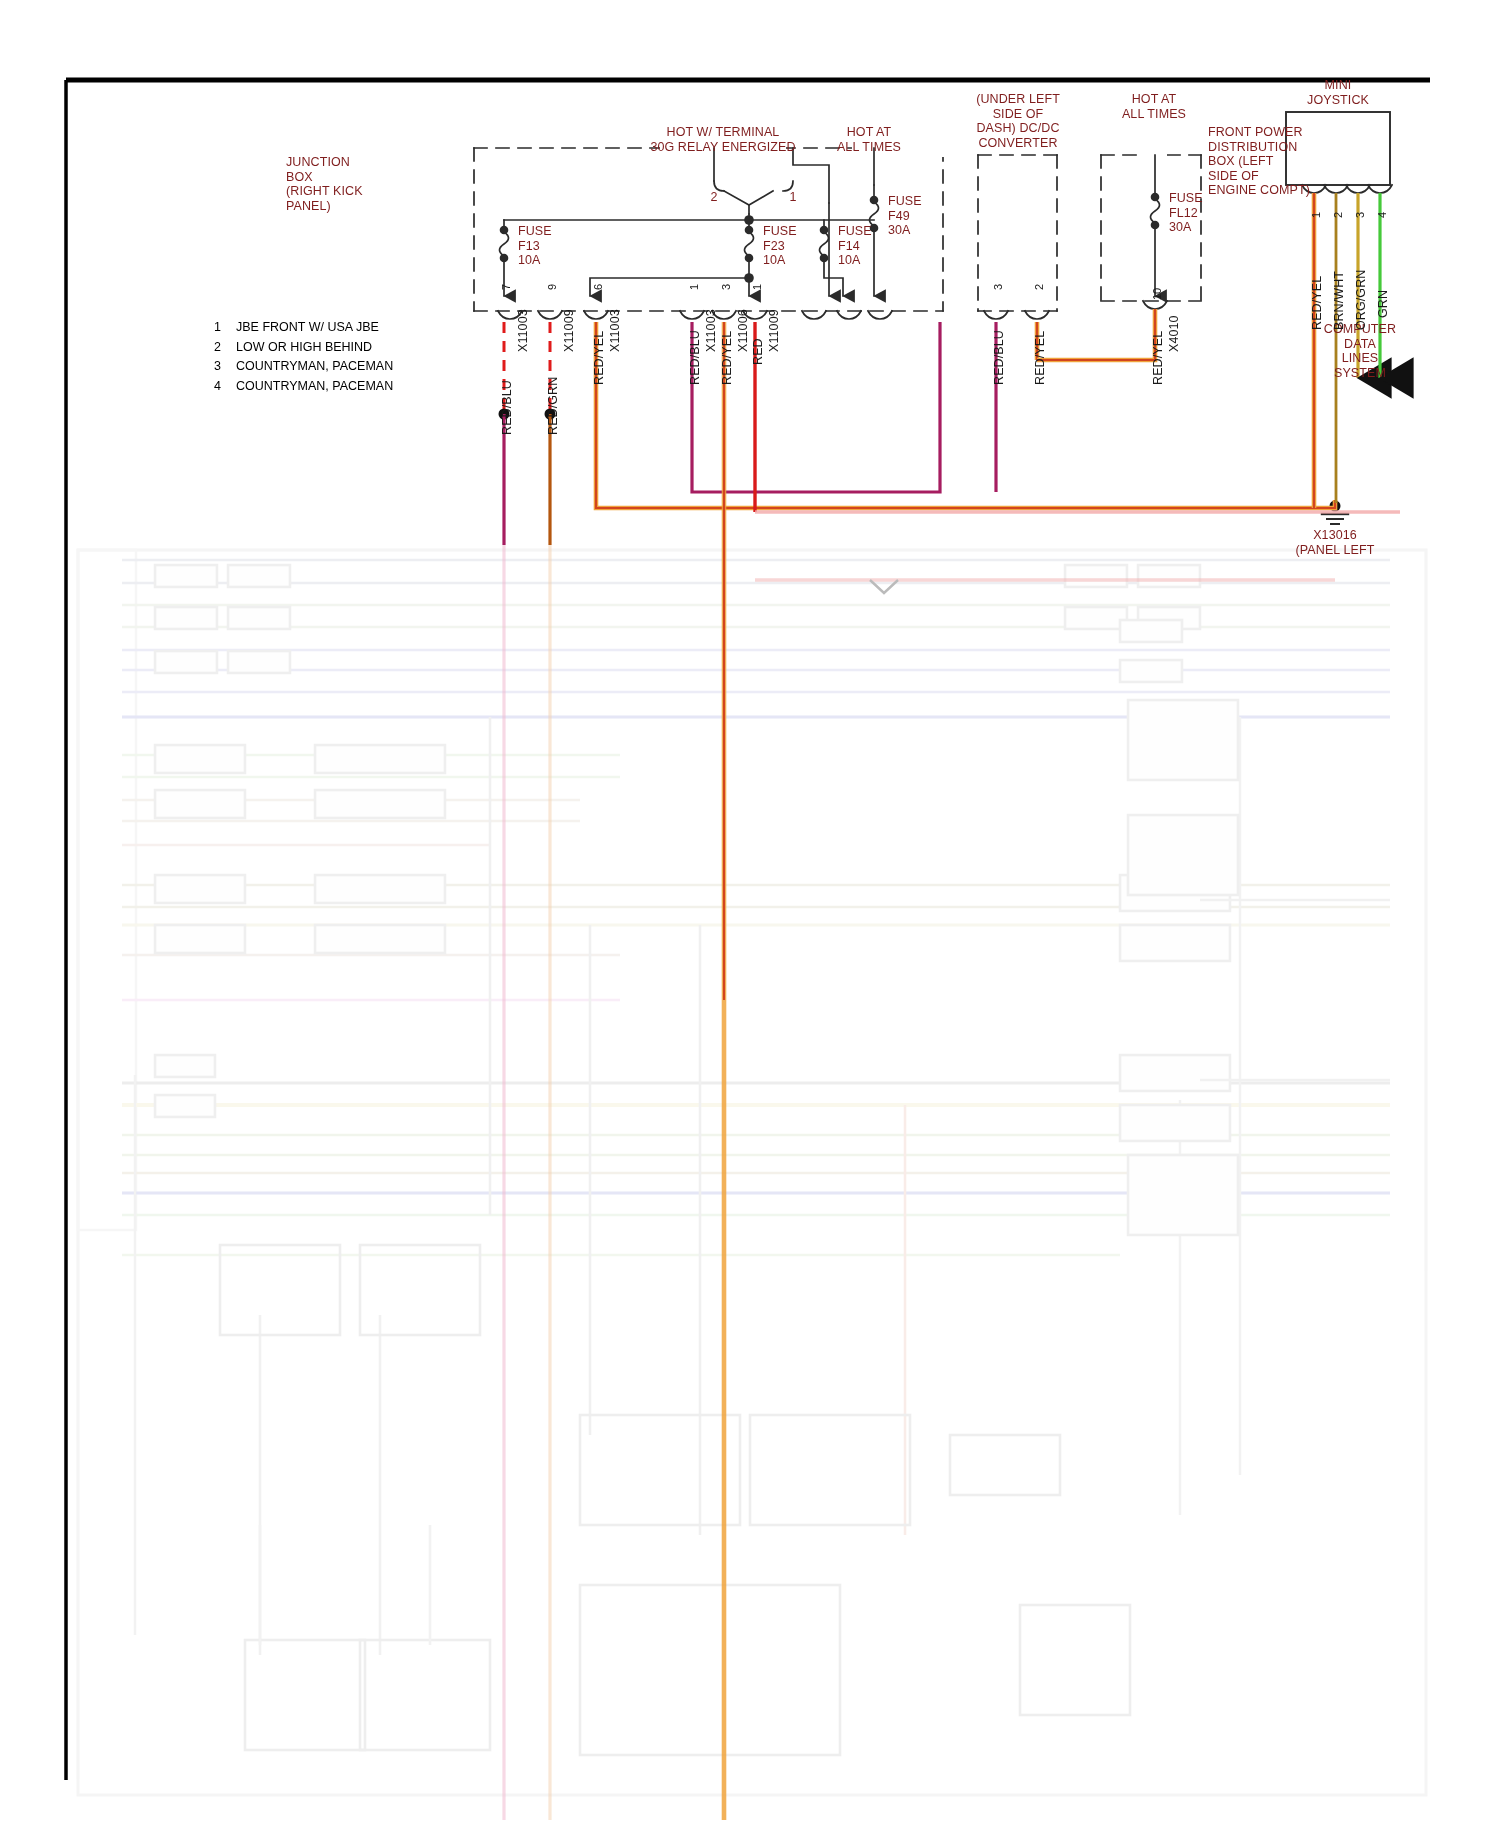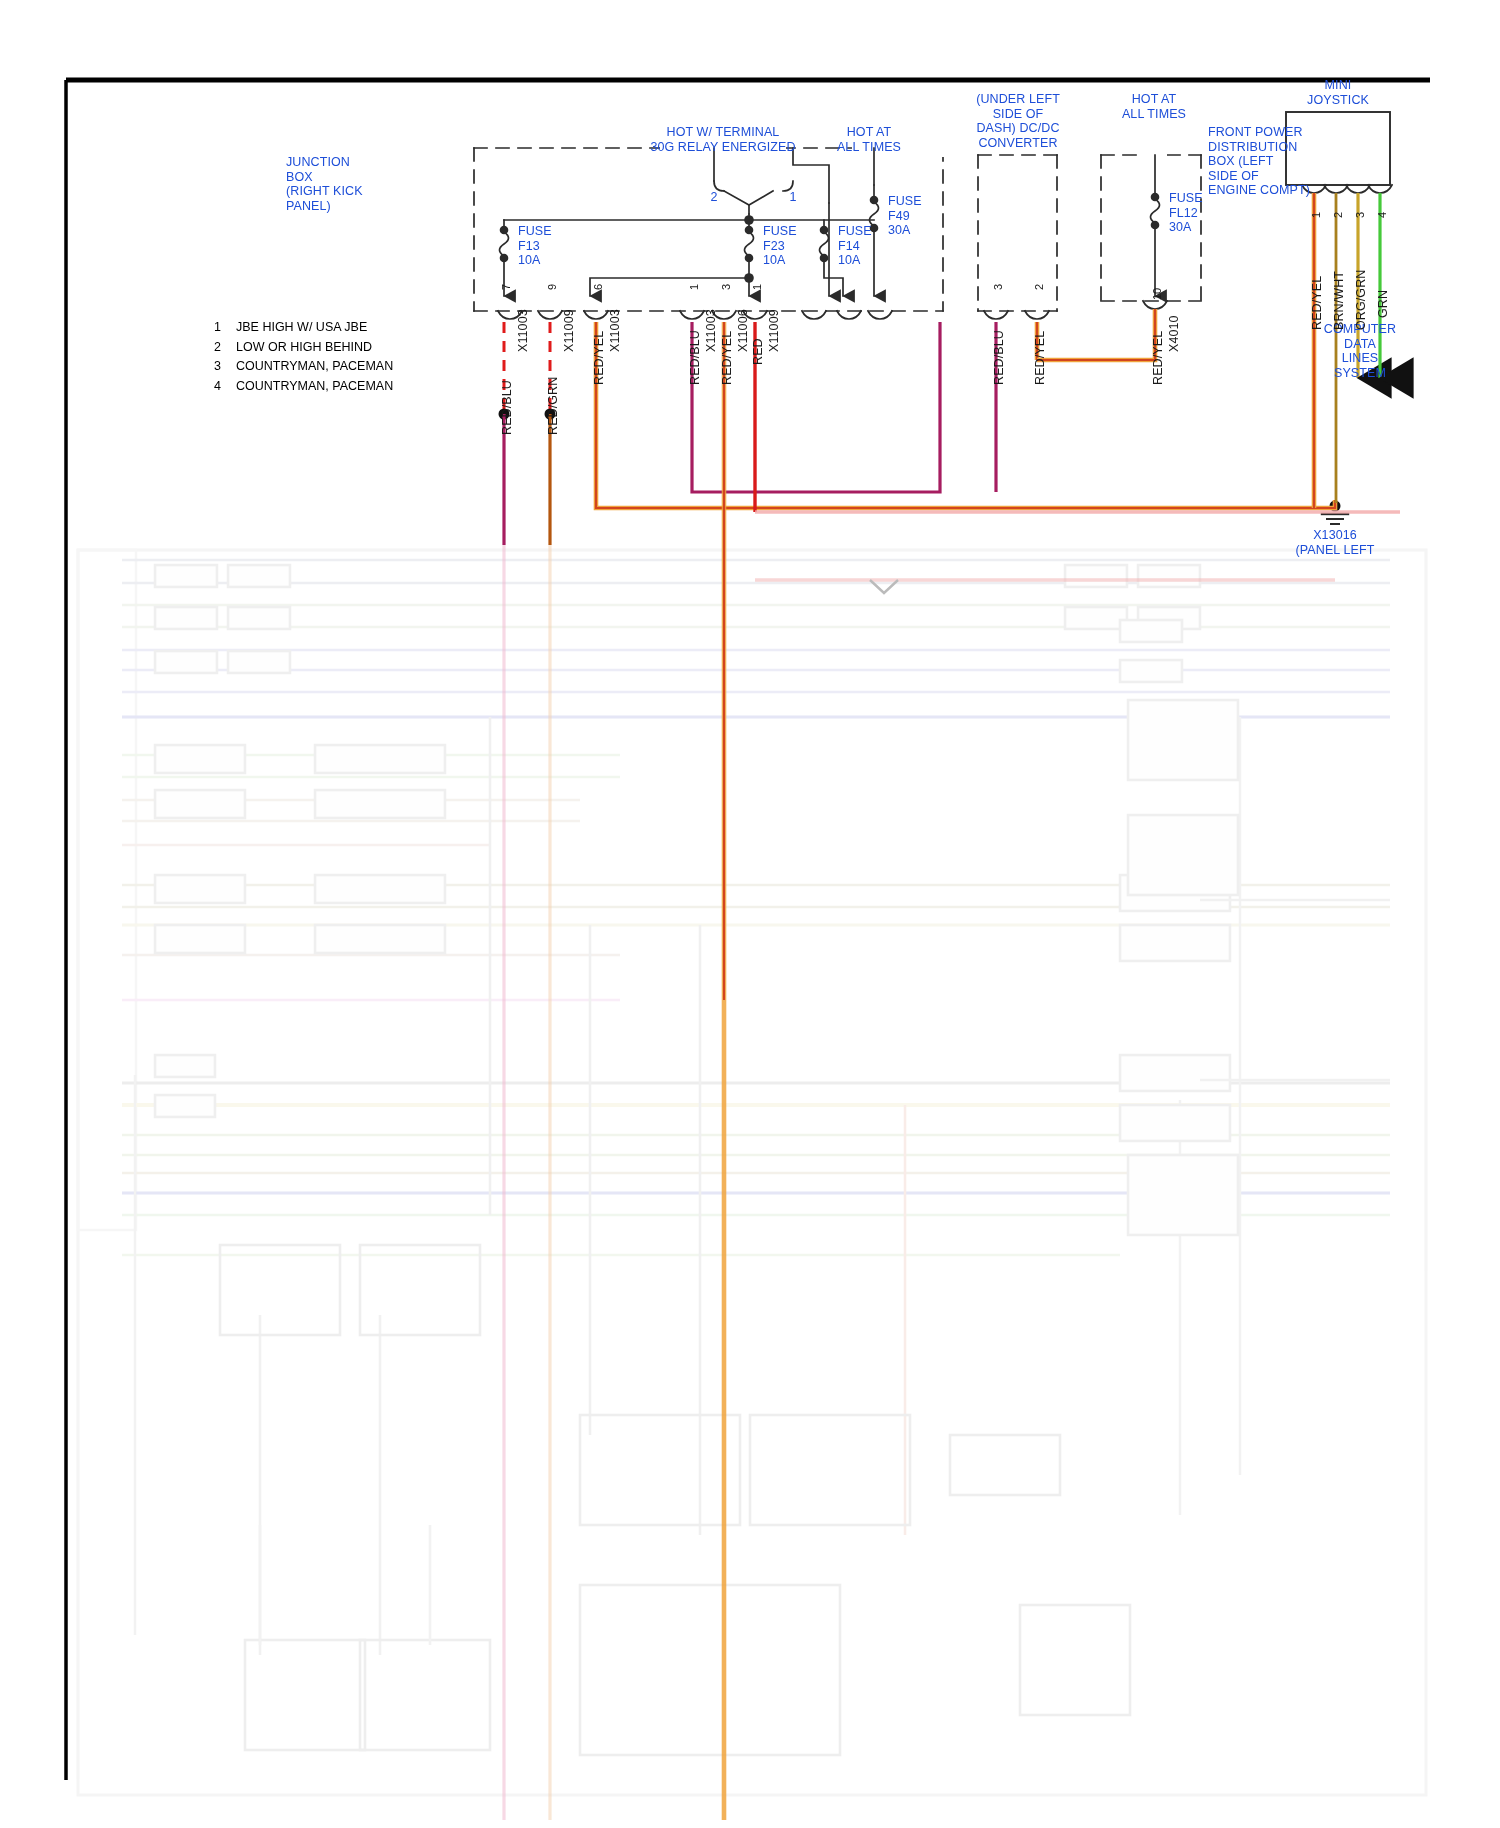--- a/index.html
+++ b/index.html
@@ -1,19 +1,19 @@
 <!DOCTYPE html>
 <html><head>
 <meta charset="utf-8">
 <style>
   html,body{margin:0;padding:0;background:#ffffff;}
   body{width:1500px;height:1828px;position:relative;font-family:"Liberation Sans",sans-serif;color:#000;}
   #stage{position:absolute;left:0;top:0;width:1500px;height:1828px;overflow:hidden;background:#fff;}
   #svgroot{position:absolute;left:0;top:0;}
-  .lbl{position:absolute;font-family:"Liberation Sans",sans-serif;font-size:12.5px;line-height:14.5px;color:#1d4ed8;white-space:pre;letter-spacing:0.1px;}
+  .lbl{position:absolute;font-family:"Liberation Sans",sans-serif;font-size:12.5px;line-height:14.5px;color:#7f1d1d;white-space:pre;letter-spacing:0.1px;}
   .lbl.c{text-align:center;}
   .lbl.r{}
   .vlbl{position:absolute;font-family:"Liberation Sans",sans-serif;font-size:12.5px;color:#1a1a1a;white-space:nowrap;
         transform-origin:0 0;transform:rotate(-90deg);letter-spacing:0.1px;}
   .vnum{position:absolute;font-family:"Liberation Sans",sans-serif;font-size:11px;color:#1a1a1a;white-space:nowrap;
         transform-origin:0 0;transform:rotate(-90deg);}
   .legend{position:absolute;font-size:12.5px;line-height:19.5px;}
   .legend div{white-space:pre;}
   .legend .n{display:inline-block;width:22px;}
   #faded{position:absolute;left:60px;top:455px;width:1390px;height:1360px;opacity:0.30;}
@@ -386,21 +386,21 @@
 JOYSTICK</div>
   <div class="lbl c" style="left:1300px;top:322px;width:120px;">COMPUTER
 DATA
 LINES
 SYSTEM</div>
 
   <div class="lbl c" style="left:1283px;top:528px;width:104px;">X13016</div>
   <div class="lbl c" style="left:1268px;top:543px;width:134px;">(PANEL LEFT</div>
 
   <div class="legend" style="left:214px;top:318px;">
-    <div><span class="n">1</span><span>JBE HIGH W/ USA JBE</span></div>
+    <div><span class="n">1</span><span>JBE FRONT W/ USA JBE</span></div>
     <div><span class="n">2</span><span>LOW OR HIGH BEHIND</span></div>
     <div><span class="n">3</span><span>COUNTRYMAN, PACEMAN</span></div>
     <div><span class="n">4</span><span>COUNTRYMAN, PACEMAN</span></div>
   </div>
 
   <div class="vlbl" style="left:500px;top:435px;">RED/BLU</div>
   <div class="vlbl" style="left:546px;top:435px;">RED/GRN</div>
   <div class="vlbl" style="left:592px;top:385px;">RED/YEL</div>
   <div class="vlbl" style="left:688px;top:385px;">RED/BLU</div>
   <div class="vlbl" style="left:720px;top:385px;">RED/YEL</div>

